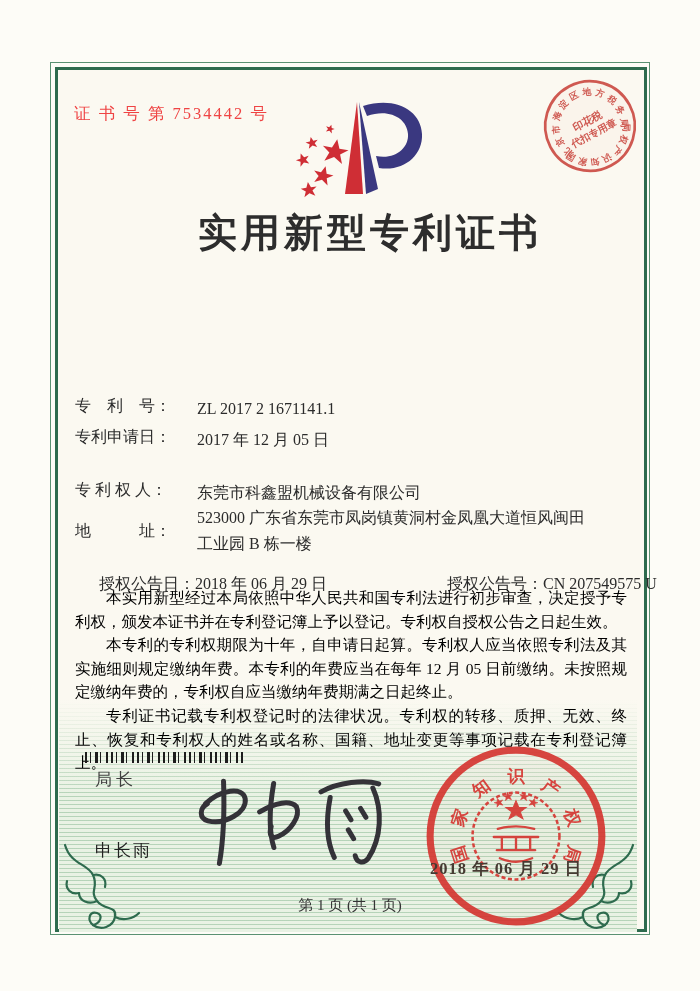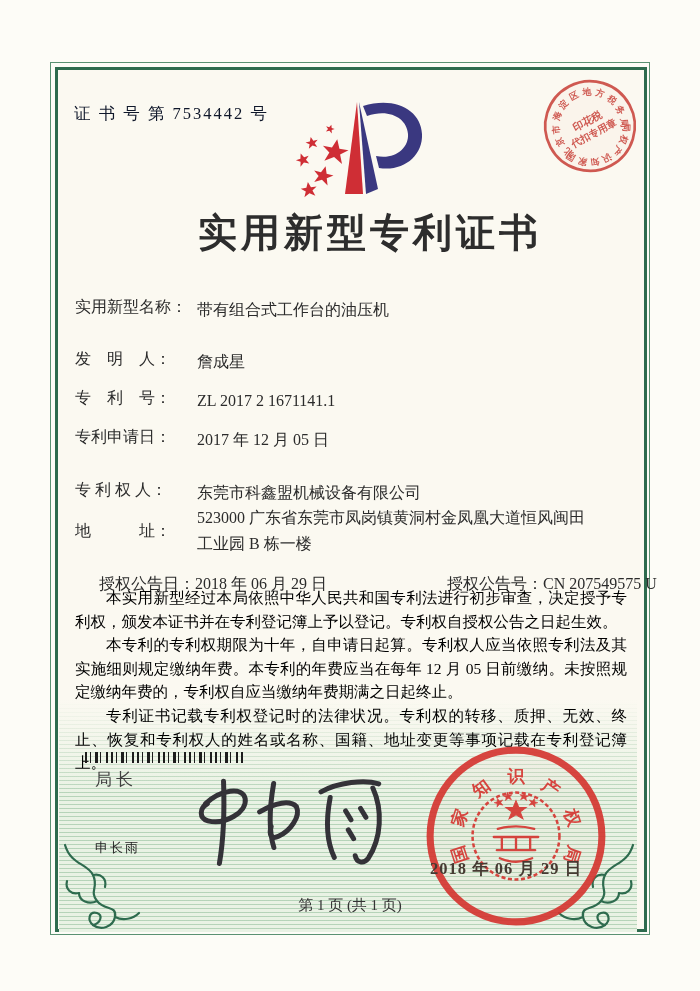--- a/index.html
+++ b/index.html
@@ -14,40 +14,40 @@
   .frame-outer{left:50px;top:62px;width:598px;height:871px;border:1px solid #5a9172;}
   .frame-inner{left:55px;top:67px;width:586px;height:859px;border:3px solid #2e6b4e;background:#fbf9f1;}
   
   .pattern-zone{
     left:59px;top:700px;width:578px;height:232px;
     background-color:#e9f2e4;
     background-image:
       linear-gradient(180deg,#fbf9f1 0,rgba(251,249,241,0) 95px),
       repeating-linear-gradient(180deg, rgba(104,166,120,0.40) 0 1px, rgba(255,255,255,0) 1px 4px);
   }
-  .cert-no{left:74px;top:103px;font-size:16.5px;letter-spacing:2px;color:#0f172a;}
+  .cert-no{left:74px;top:103px;font-size:16.5px;letter-spacing:2px;color:#ef4444;}
   .title{left:0;top:206px;width:100%;text-align:center;font-size:39px;letter-spacing:4px;
          font-weight:600;color:#2d2d2d;font-family:"Liberation Serif", serif;padding-left:20px;}
   .field-row{position:absolute;left:75px;display:flex;align-items:flex-start;}
   .field-label{width:112px;flex:0 0 112px;white-space:pre;}
   .field-value{margin-left:10px;max-width:400px;line-height:26px;}
   .grant-row{left:75px;top:556px;width:552px;display:flex;font-size:16px;gap:48px;}
   .grant-left{flex:0 0 300px;white-space:pre;}
   .grant-right{white-space:pre;}
   .paras{left:75px;top:586px;width:552px;font-size:15.5px;line-height:23.6px;text-align:justify;color:#000000;}
   .paras p{margin:0;text-indent:2em;}
   .barcode{left:85px;top:752px;width:160px;height:11px;
     background:repeating-linear-gradient(90deg,
       #1d1d1d 0 2px, transparent 2px 5px,
       #1d1d1d 5px 6px, transparent 6px 10px,
       #1d1d1d 10px 13px, transparent 13px 15px,
       #1d1d1d 15px 16px, transparent 16px 21px,
       #1d1d1d 21px 23px, transparent 23px 26px);}
   .signer-title{left:95px;top:768px;font-size:17px;letter-spacing:4px;color:#404040;font-family:"Liberation Sans",sans-serif;}
-  .signer-name{left:95px;top:839px;font-size:13px;letter-spacing:2px;color:#222;font-family:Liberation Sans, sans-serif;}
+  .signer-name{left:95px;top:839px;font-size:17px;letter-spacing:2px;color:#222;font-family:Liberation Sans, sans-serif;}
   .footer{left:0;top:896px;width:100%;text-align:center;font-size:15px;color:#333;}
   .seal-date{left:430px;top:858px;font-size:16.5px;letter-spacing:1px;color:#463a32;font-weight:600;}
   
   .seal-char{font-size:17px;font-weight:700;fill:#d5332e;text-anchor:middle;font-family:"Liberation Serif",serif;}
   .stamp-char{font-size:8.5px;font-weight:600;fill:#c9443c;text-anchor:middle;font-family:"Liberation Serif",serif;}
   .stamp-center{fill:#c9443c;font-weight:700;text-anchor:middle;font-family:"Liberation Serif",serif;}
   svg{display:block;}
 </style>
 </head>
 <body>
@@ -127,29 +127,21 @@
         <text class="stamp-char" x="48" y="86" transform="rotate(180 48 83)">识</text>
         <text class="stamp-char" x="48" y="86" transform="rotate(-20 48 48) rotate(180 48 83)">产</text>
         <text class="stamp-char" x="48" y="86" transform="rotate(-40 48 48) rotate(180 48 83)">权</text>
         <text class="stamp-char" x="48" y="86" transform="rotate(-60 48 48) rotate(180 48 83)">局</text>
       </g>
     </g>
   </svg>
 
   <div class="abs title">实用新型专利证书</div>
 
-  <div class="field-row" style="top:297px;">
-    <span class="field-label">实用新型名称：</span>
-    <span class="field-value">带有组合式工作台的油压机</span>
-  </div>
-  <div class="field-row" style="top:349px;">
-    <span class="field-label">发　明　人：</span>
-    <span class="field-value">詹成星</span>
-  </div>
-  <div class="field-row" style="top:388px;">
+  <div class="field-row" style="top:396px;">
     <span class="field-label">专　利　号：</span>
     <span class="field-value">ZL 2017 2 1671141.1</span>
   </div>
   <div class="field-row" style="top:427px;">
     <span class="field-label">专利申请日：</span>
     <span class="field-value">2017 年 12 月 05 日</span>
   </div>
   <div class="field-row" style="top:480px;">
     <span class="field-label">专 利 权 人：</span>
     <span class="field-value">东莞市科鑫盟机械设备有限公司</span>

